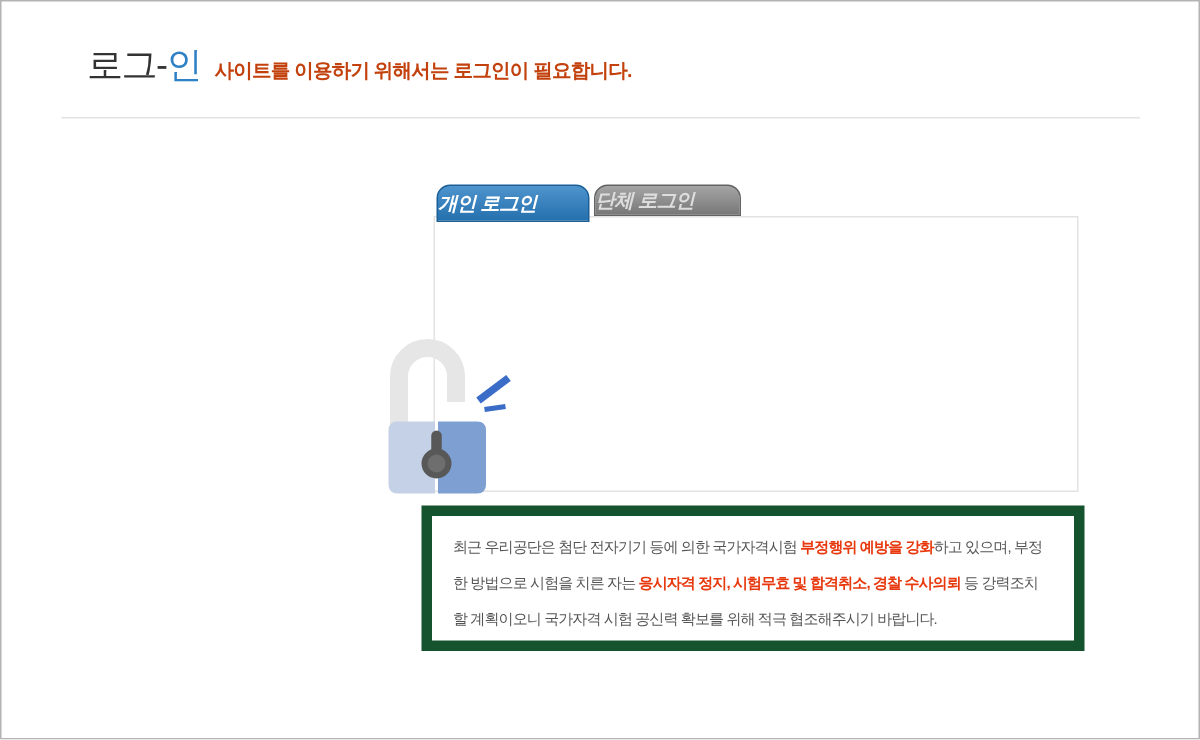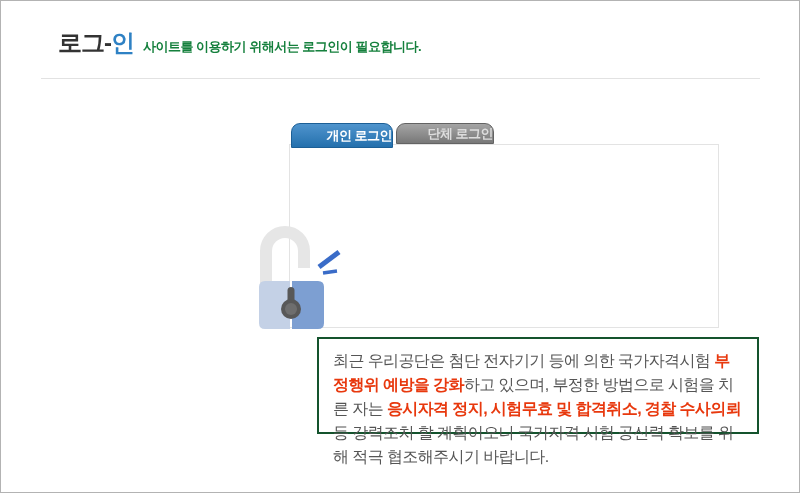--- a/index.html
+++ b/index.html
@@ -17,40 +17,41 @@
 
   
   .page-header {
     position: absolute;
     left: 57px; top: 26px;
     display: flex;
     align-items: baseline;
     gap: 9px;
     white-space: nowrap;
   }
-  .page-title { font-size: 24px; font-weight: bold; color: #333333; letter-spacing: -1px; }
+  .page-title { font-size: 24px; font-weight: normal; color: #333333; letter-spacing: -1px; }
   .page-title .accent { color: #2e81c4; }
-  .page-subtitle { font-size: 13px; font-weight: bold; color: #15803d; letter-spacing: -0.5px; }
+  .page-subtitle { font-size: 13px; font-weight: bold; color: #c2410c; letter-spacing: -0.5px; }
 
   .header-divider {
     position: absolute;
     left: 40px; top: 77px;
     width: 719px; height: 1px;
     background: #e2e2e2;
   }
 
   
   .tab {
     position: absolute;
     font-size: 13px;
     font-weight: bold;
-    text-align: right;
+    text-align: left;
     border-radius: 9px 9px 0 0;
     cursor: pointer;
     letter-spacing: -0.5px;
+    font-style: italic;
   }
   .tab-active {
     left: 290px; top: 122px;
     width: 102px; height: 25px;
     line-height: 24px;
     background: linear-gradient(#4f94cd, #2470ad);
     border: 1px solid #1c5f96;
     color: #ffffff;
     z-index: 3;
   }
@@ -178,28 +179,27 @@
     position: absolute;
     left: 254px; top: 220px;
     z-index: 2;
   }
 
   
   .notice-box {
     position: absolute;
     left: 280px; top: 336px;
     width: 442px; height: 97px;
-    border: 2px solid #14532d;
+    border: 7px solid #14532d;
     background: #ffffff;
     padding: 10px 14px;
-    font-size: 16px;
+    font-size: 10px;
     color: #555555;
     line-height: 24px;
     letter-spacing: -0.6px;
-    margin-left: 36px;
   }
   .notice-box .em { color: #e8380d; font-weight: bold; }
 </style>
 </head>
 <body>
 
 <div class="screen">
 
   <div class="page-header">
     <div class="page-title">

